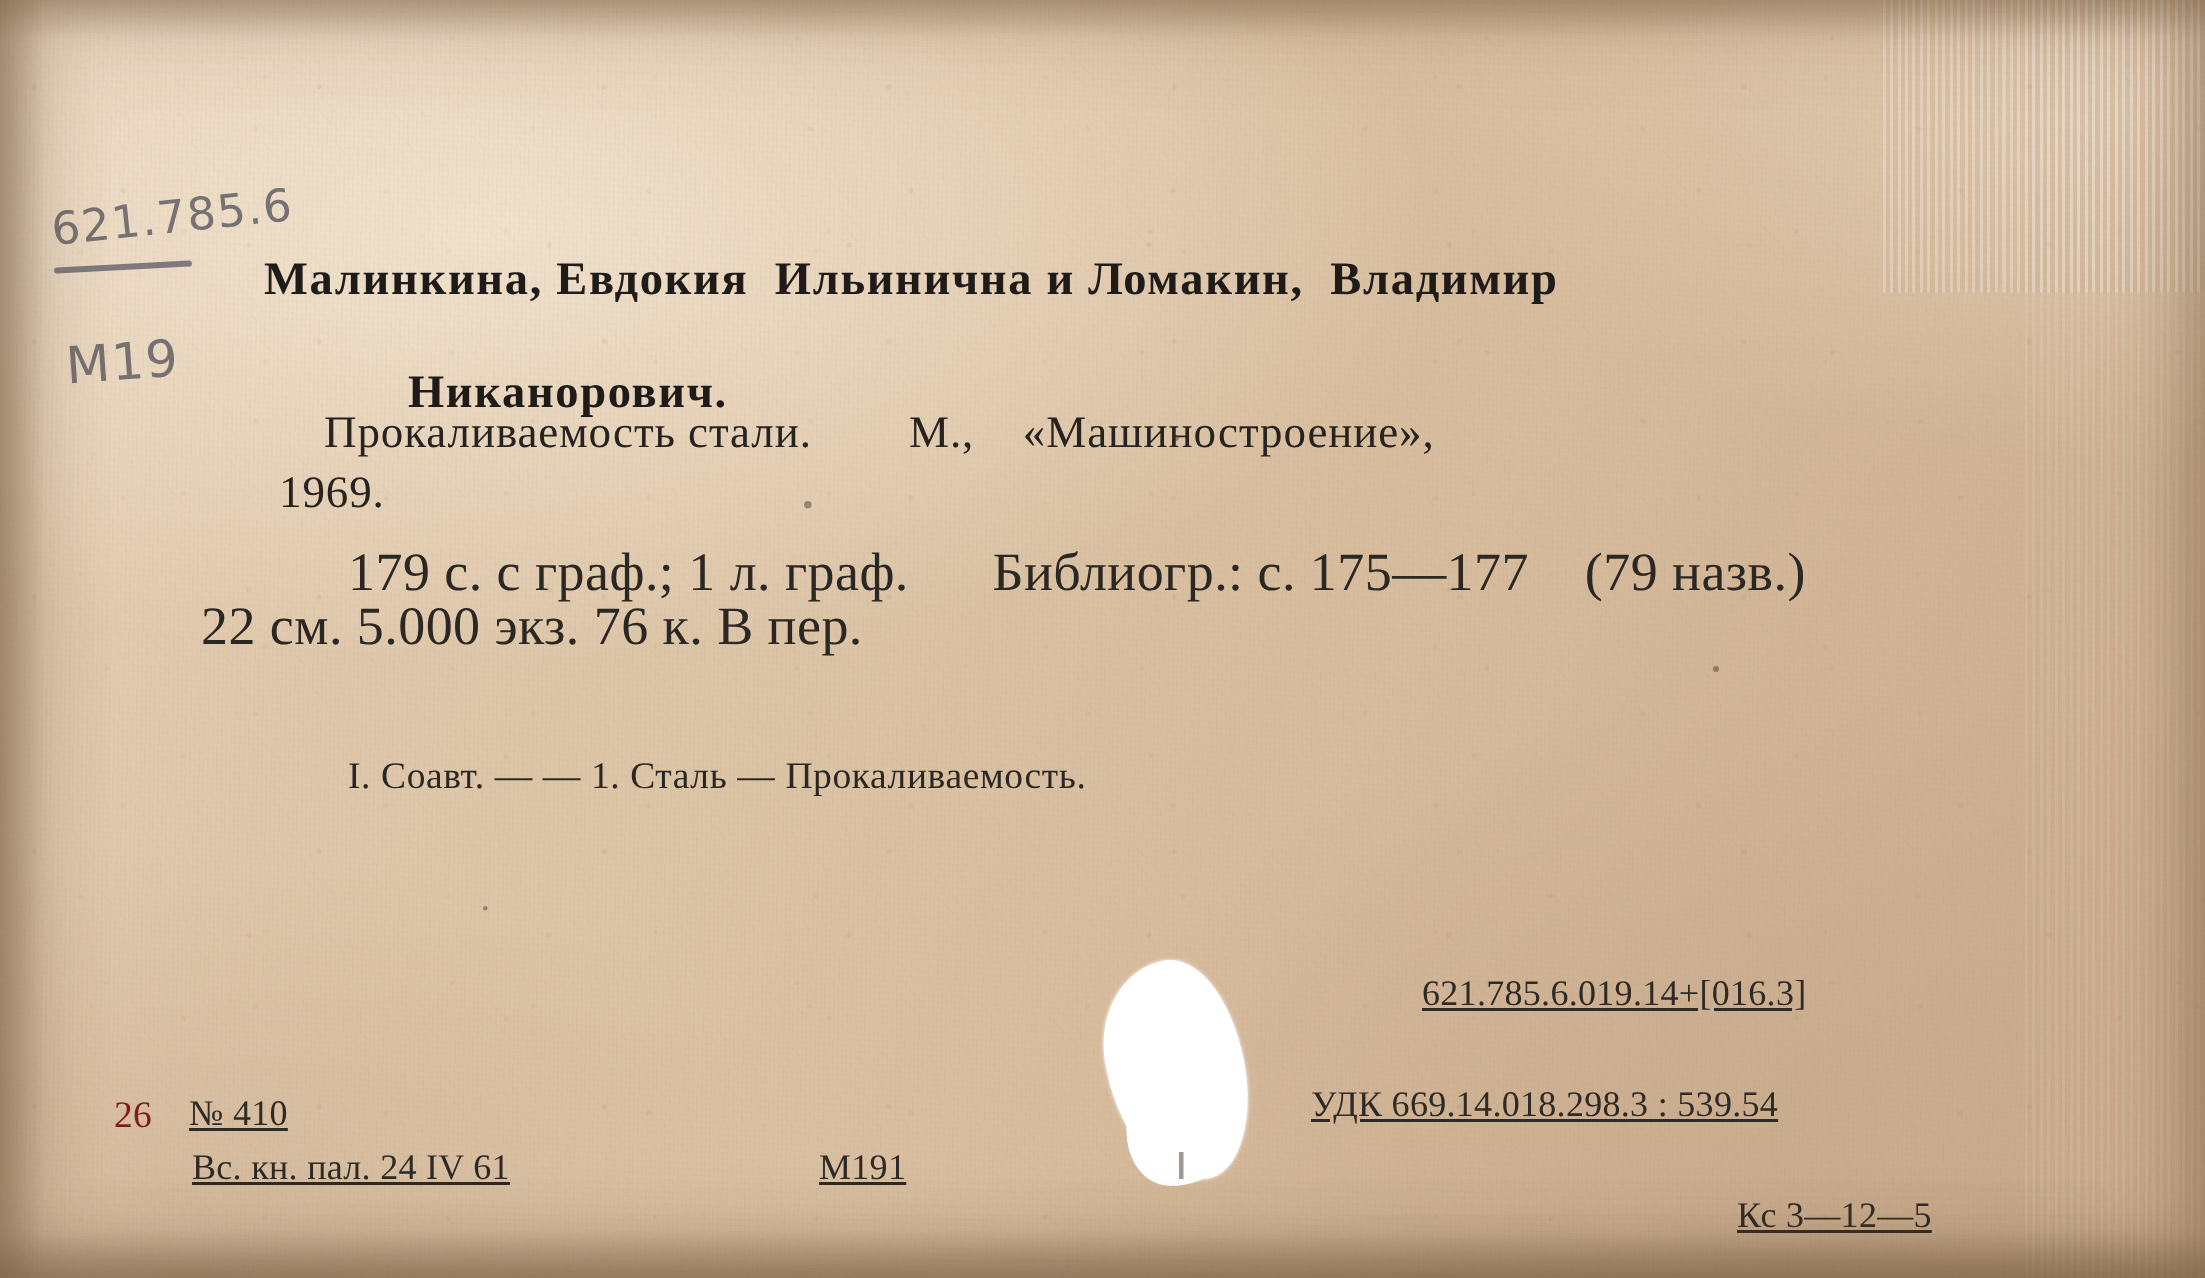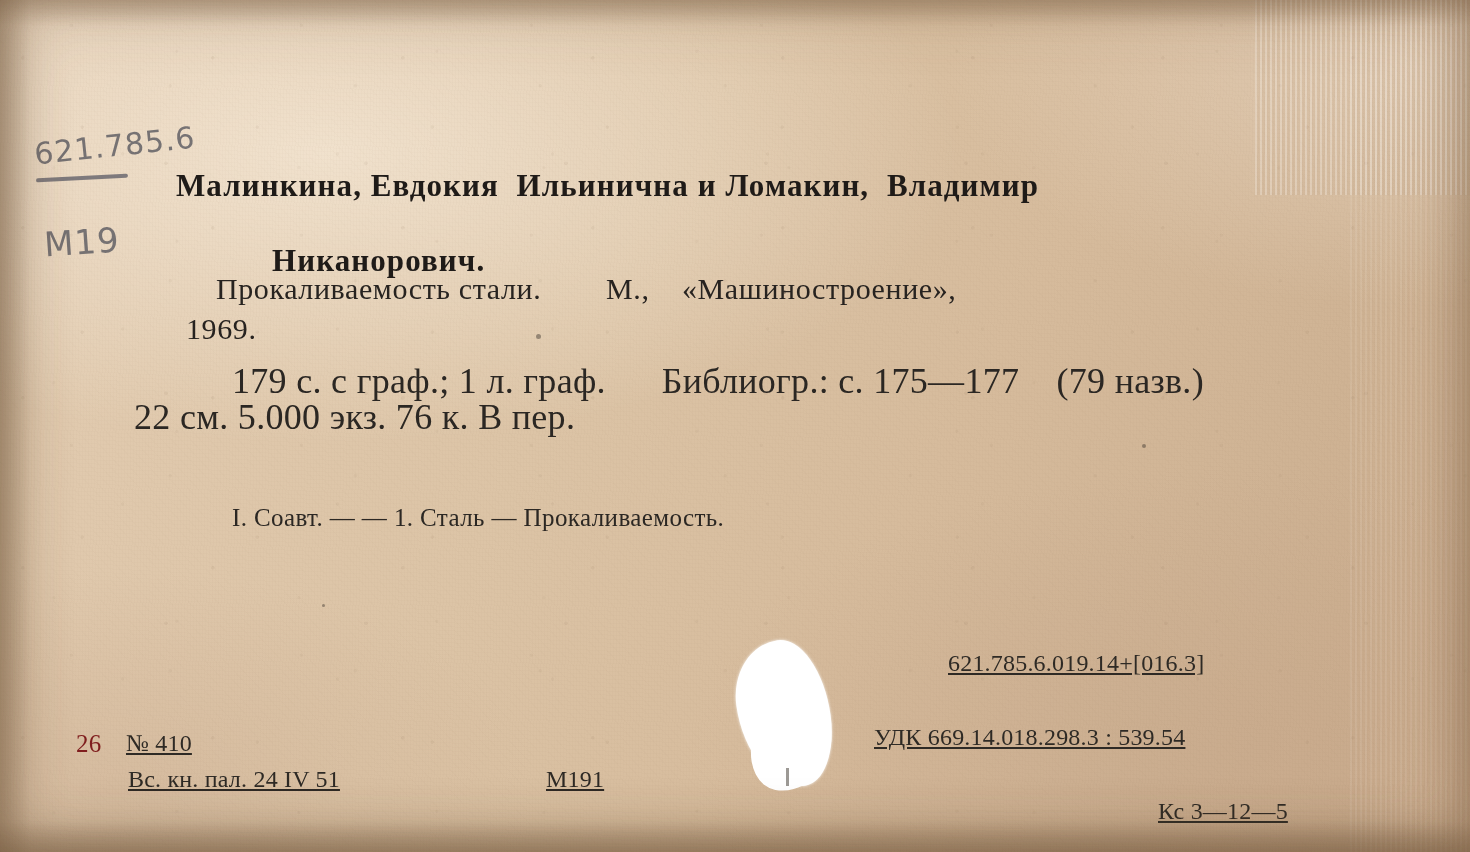--- a/index.html
+++ b/index.html
@@ -220,21 +220,21 @@
   <div class="txt body2" style="left:134px; top:396px;">22 см. 5.000 экз. 76 к. В пер.</div>
 
   <div class="txt body3" style="left:232px; top:504px;">I. Соавт. — — 1. Сталь — Прокаливаемость.</div>
 
   <div class="txt small" style="left:948px; top:650px;">621.785.6.019.14+[016.3]</div>
   <div class="txt small" style="left:874px; top:724px;text-align:center;">УДК 669.14.018.298.3 : 539.54</div>
   <div class="txt small" style="left:1158px; top:762px;margin-top:36px;">Кс 3—12—5</div>
 
   <div class="txt bold-num" style="left:76px; top:730px;">26</div>
   <div class="txt small" style="left:126px; top:730px;">№ 410</div>
-  <div class="txt small" style="left:128px; top:766px;">Вс. кн. пал. 24 IV 51</div>
+  <div class="txt small" style="left:128px; top:766px;">Вс. кн. пал. 24 IV 61</div>
   <div class="txt small" style="left:546px; top:766px;">М191</div>
 
   <div class="blob"></div>
   <div class="blob2"></div>
   <div class="blob-tick"></div>
 
   <div class="dot" style="left:536px; top:334px; width:5px; height:5px;"></div>
   <div class="dot" style="left:782px; top:290px; width:4px; height:4px;"></div>
   <div class="dot" style="left:1142px; top:444px; width:4px; height:4px;"></div>
   <div class="dot" style="left:322px; top:604px; width:3px; height:3px;"></div>

